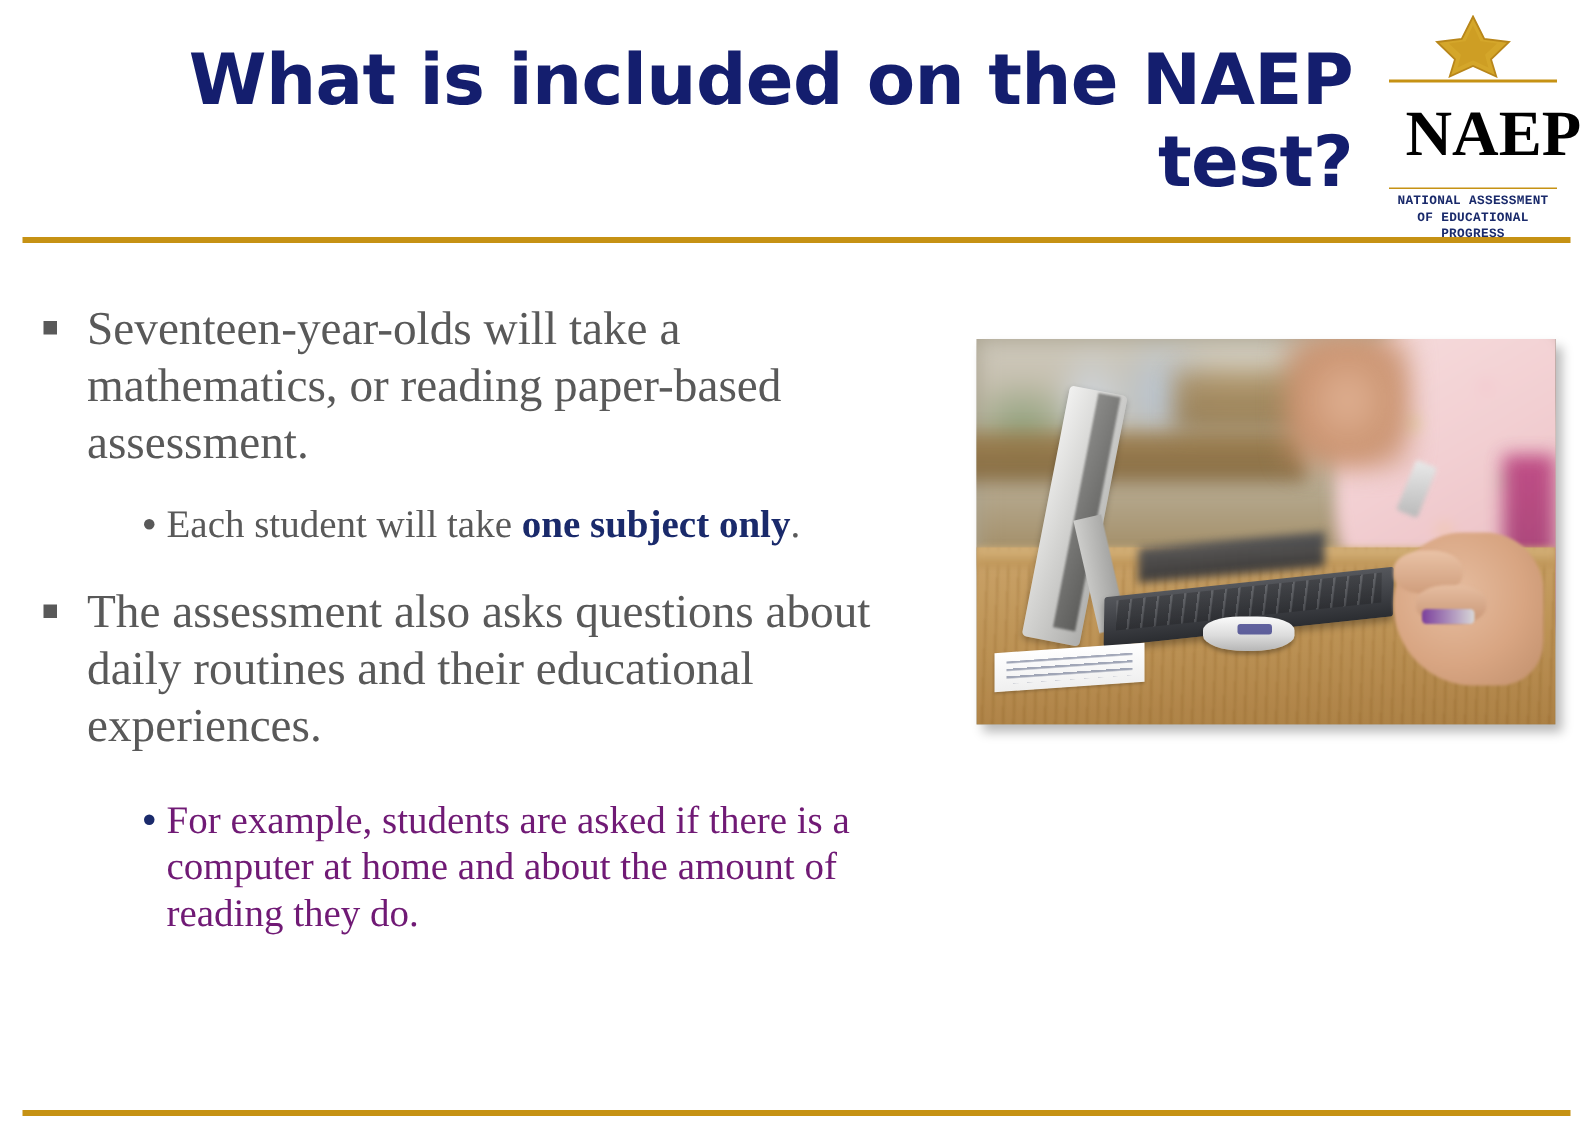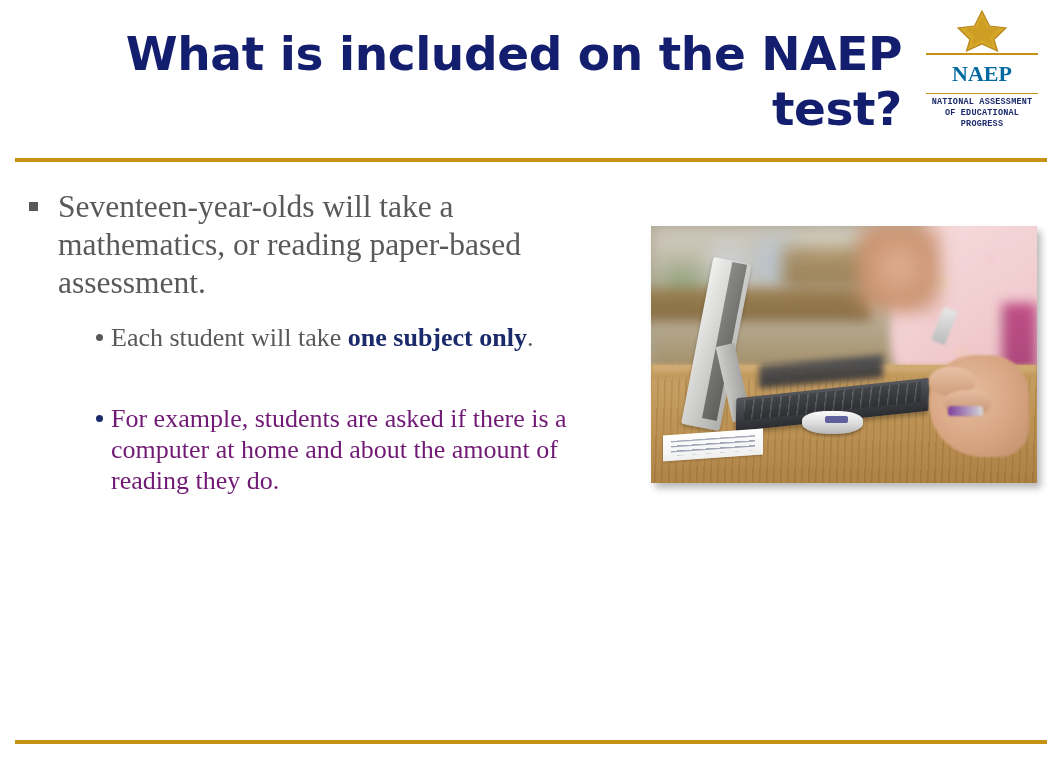--- a/index.html
+++ b/index.html
@@ -66,42 +66,42 @@
     margin: 0 auto;
   }
   .logo-hr-thin {
     height: 1px;
     background: #c69214;
     width: 112px;
     margin: 0 auto;
   }
   .logo-word {
     font-family: "Liberation Serif", serif;
-    font-size: 22px;
+    font-size: 43px;
     font-weight: bold;
-    color: #0369a1;
+    color: #000000;
     letter-spacing: 0px;
     line-height: 38px;
-    margin: 0;
+    margin: 16px;
   }
   .logo-sub {
     font-family: Liberation Mono, monospace;
     font-size: 8.5px;
     font-weight: bold;
     color: #1a2a6b;
     letter-spacing: 0.2px;
     line-height: 11px;
     margin-top: 3px;
   }
 
   
   .body-col {
     position: absolute;
     left: 18px;
-    top: 188px;
+    top: 200px;
     width: 600px;
   }
   .bullet-l1 {
     position: relative;
     padding-left: 40px;
     font-size: 31.5px;
     line-height: 38px;
     color: #595959;
     margin: 0 0 2px 0;
   }
@@ -347,20 +347,24 @@
     <span>Seventeen-year-olds will take a mathematics, or reading paper-based assessment.</span>
   </p>
 
   <p class="bullet-l2">
     <span class="dot"></span>
     <span>Each student will take </span><span class="strong-navy">one subject only</span><span>.</span>
   </p>
 
   <div class="gap-1"></div>
 
+  <p class="bullet-l1">
+    <span class="sq"></span>
+    <span>The assessment also asks questions about daily routines and their educational experiences.</span>
+  </p>
 
   <div class="gap-2"></div>
 
   <p class="bullet-l2 navy">
     <span class="dot"></span>
     <span>For example, students are asked if there is a computer at home and about the amount of reading they do.</span>
   </p>
 
 </div>
 

